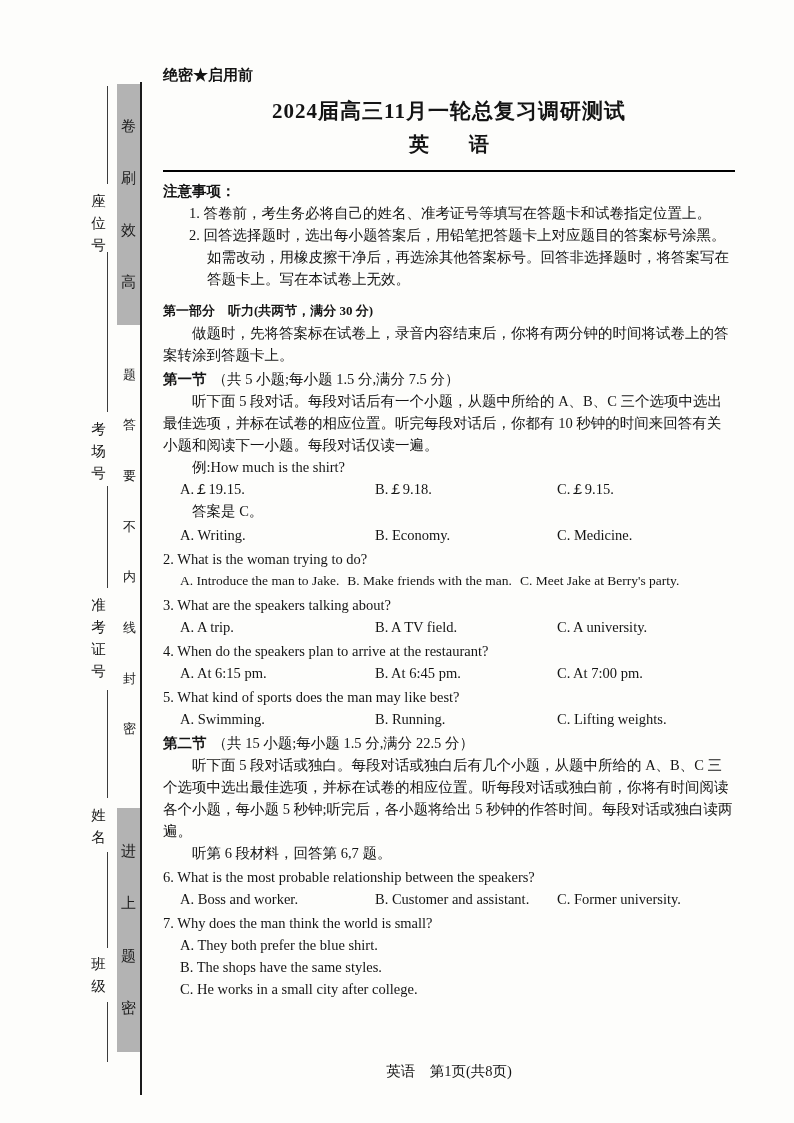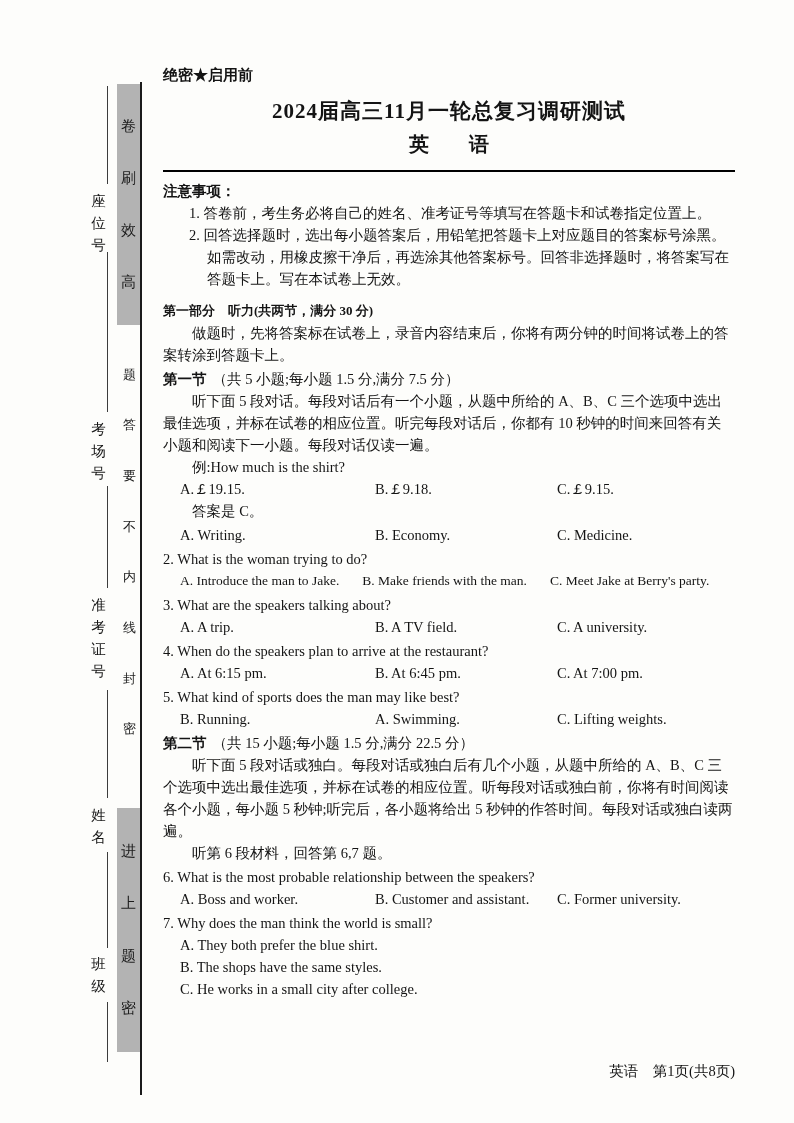--- a/index.html
+++ b/index.html
@@ -41,25 +41,25 @@
   .part-h { font-weight:bold; font-size:13px; margin-top:10px; }
   .para   { text-indent:2em; }
   .sec-line { margin-top:2px; }
   .sec-line b { font-weight:bold; }
   .sec-line span { margin-left:6px; }
   .q { margin-top:2px; }
   .opts { display:flex; padding-left:17px;align-items:flex-end; }
   .opts > div:nth-child(1) { width:195px; }
   .opts > div:nth-child(2) { width:182px; }
   .opts > div:nth-child(3) { flex:1; }
-  .opts-tight { display:flex; gap:23px; padding-left:17px; white-space:nowrap; font-size:13.5px; }
+  .opts-tight { display:flex; gap:8px; padding-left:17px; white-space:nowrap; font-size:13.5px; }
   .stacked-opt { padding-left:17px; }
   .footer {
     position:absolute; left:163px; width:572px; top:1062px;
-    text-align:right; font-size:14.5px;
+    text-align:center; font-size:14.5px;
   }
 </style>
 </head>
 <body>
 
 <div class="seal-line-main"></div>
 
 <div class="gray-bar vdist" style="top:84px;height:241px;">
     <span>卷</span>
     <span>刷</span>
@@ -175,22 +175,22 @@
     <div class="opts">
       <div>A. At 6:15 pm.</div>
       <div>B. At 6:45 pm.</div>
       <div>C. At 7:00 pm.</div>
     </div>
   </div>
 
   <div class="q">
     <div>5. What kind of sports does the man may like best?</div>
     <div class="opts">
+      <div>A. Swimming.</div>
       <div>B. Running.</div>
-      <div>A. Swimming.</div>
       <div>C. Lifting weights.</div>
     </div>
   </div>
 
   <div class="sec-line">
     <b>第二节</b><span>（共 15 小题;每小题 1.5 分,满分 22.5 分）</span>
   </div>
   <div class="para">听下面 5 段对话或独白。每段对话或独白后有几个小题，从题中所给的 A、B、C 三个选项中选出最佳选项，并标在试卷的相应位置。听每段对话或独白前，你将有时间阅读各个小题，每小题 5 秒钟;听完后，各小题将给出 5 秒钟的作答时间。每段对话或独白读两遍。</div>
   <div class="para">听第 6 段材料，回答第 6,7 题。</div>
 

